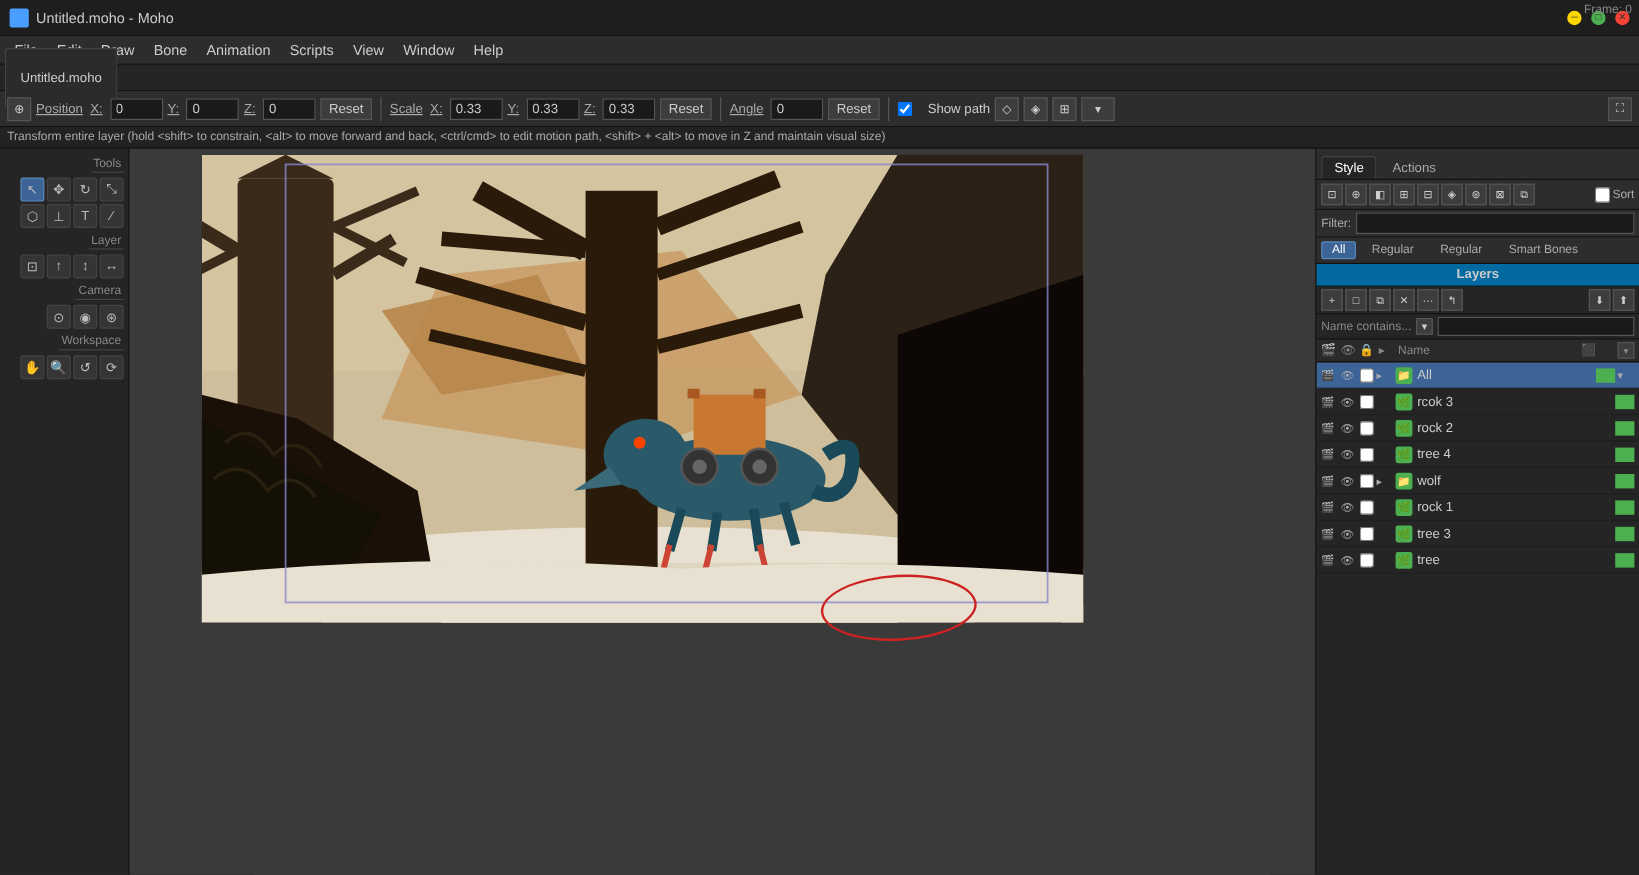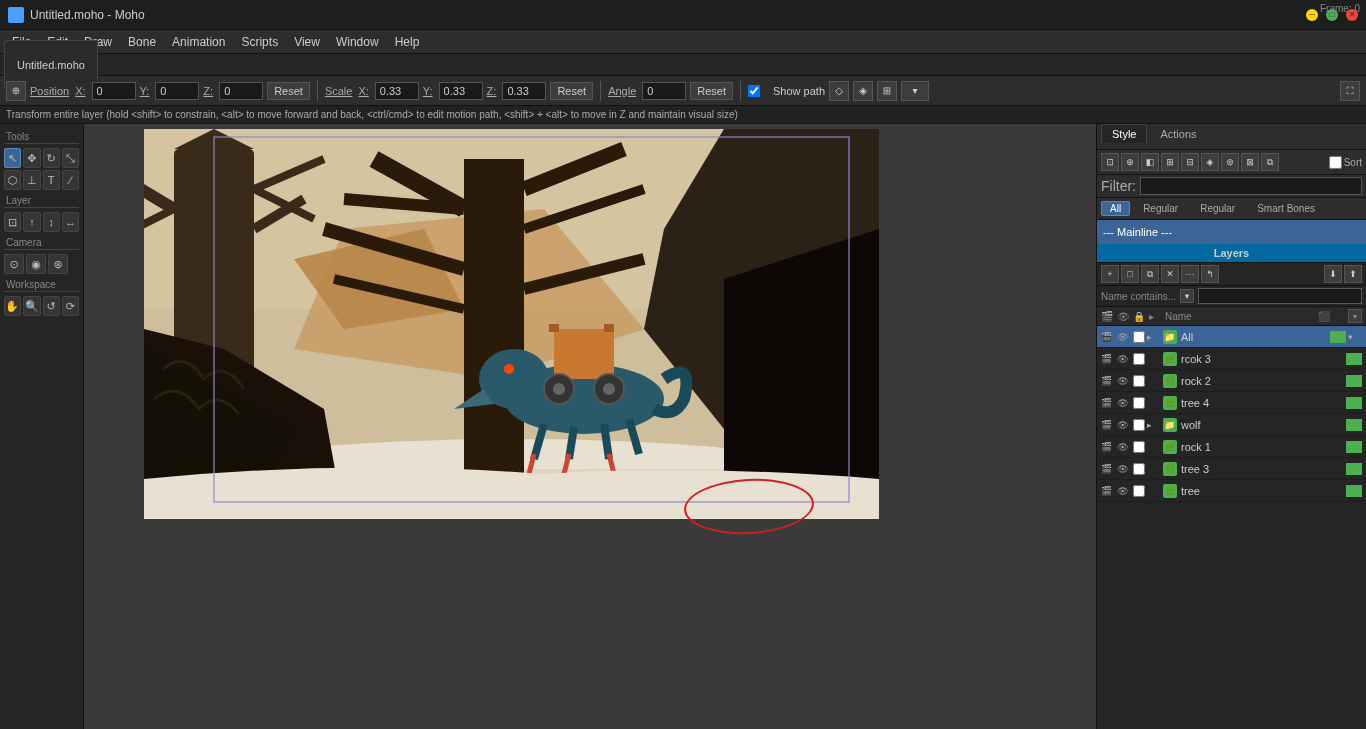--- a/index.html
+++ b/index.html
@@ -123,27 +123,28 @@
     }
 
     
     #main {
       display: flex;
       height: calc(729px - 30px - 24px - 22px - 30px - 18px);
     }
 
     
     #left-toolbar {
-      width: 84px;
+      width: 108px;
       background: #252525;
       border-right: 1px solid #111;
       padding: 4px;
       display: flex;
       flex-direction: column;
       gap: 2px;
+      align-items: flex-end;
     }
     .section-label {
       color: #888;
       font-size: 10px;
       padding: 3px 2px 1px;
       border-bottom: 1px solid #444;
       margin-bottom: 2px;
     }
     .tool-row {
       display: flex;
@@ -175,21 +176,21 @@
       background: #252525;
       border-left: 1px solid #111;
       display: flex;
       flex-direction: column;
     }
     #style-actions-tabs {
       display: flex;
       background: #2d2d2d;
       border-bottom: 1px solid #111;
       height: 26px;
-      align-items: flex-start;
+      align-items: flex-end;
       padding: 0 4px;
     }
     .panel-tab {
       padding: 3px 10px;
       cursor: pointer;
       font-size: 11px;
       color: #aaa;
       border: 1px solid transparent;
       border-bottom: none;
       margin-right: 2px;
@@ -565,34 +566,31 @@
       <div class="panel-icon-btn">◈</div>
       <div class="panel-icon-btn">⊛</div>
       <div class="panel-icon-btn">⊠</div>
       <div class="panel-icon-btn">⧉</div>
       <div style="flex:1"></div>
       <input type="checkbox" style="">
       <span style="font-size:10px;color:#aaa;">Sort</span>
     </div>
 
     <div class="filter-row">
-      <span style="font-size:14px;color:#aaa;">Filter:</span>
+      <span style="font-size:10px;color:#aaa;">Filter:</span>
       <input class="filter-input" type="text" style="">
     </div>
 
     <div class="bone-filter-tabs">
       <div class="bone-filter-tab active">All</div>
       <div class="bone-filter-tab">Regular</div>
       <div class="bone-filter-tab">Regular</div>
       <div class="bone-filter-tab">Smart Bones</div>
     </div>
 
-    <div class="mainline-row">
-      <span style="color:#fff;font-size:11px;flex:1;">--- Mainline ---</span>
-    </div>
 
     <div id="layers-panel">
       <div class="layers-header">Layers</div>
 
       <div class="layers-toolbar">
         <div class="panel-icon-btn">+</div>
         <div class="panel-icon-btn">□</div>
         <div class="panel-icon-btn">⧉</div>
         <div class="panel-icon-btn">✕</div>
         <div class="panel-icon-btn">···</div>

